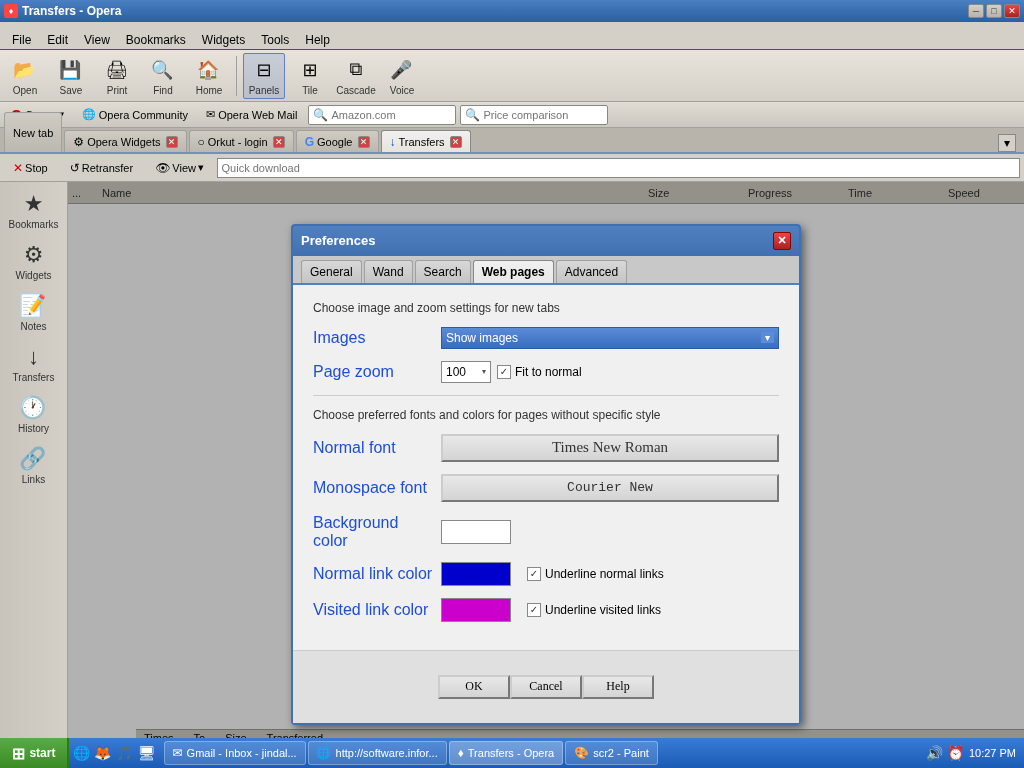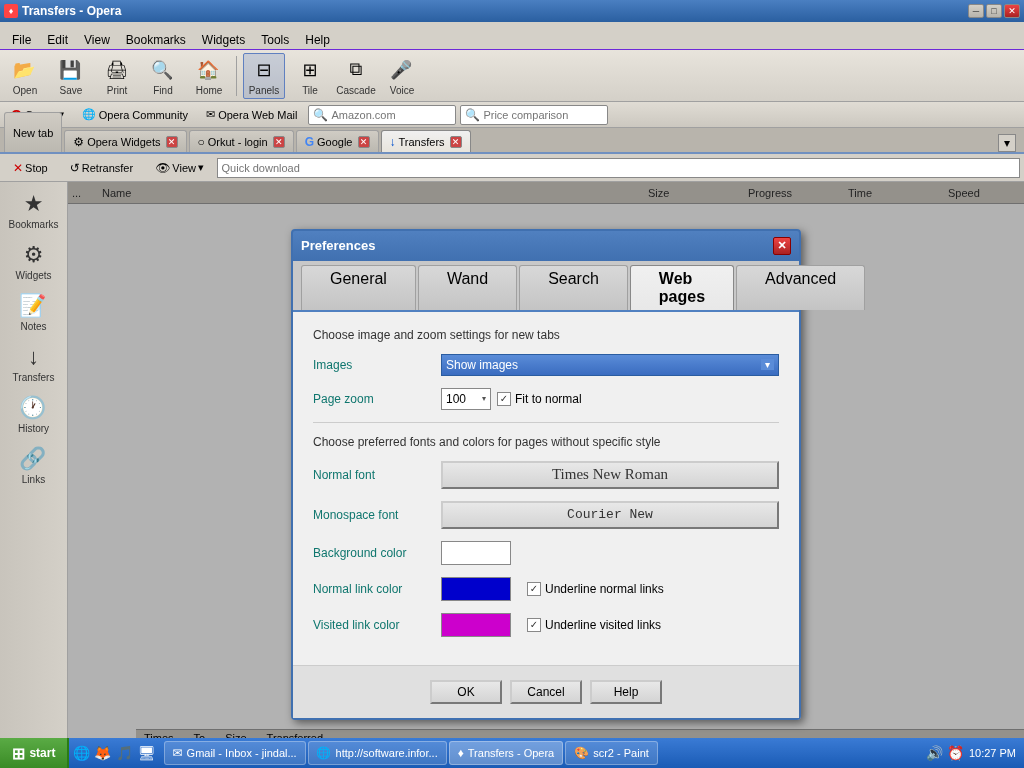--- a/index.html
+++ b/index.html
@@ -292,42 +292,42 @@
     }
     .modal-body { background: #e8e8e8; padding: 0; }
     .modal-tabs {
       display: flex;
       background: #c8c8c8;
       padding: 4px 8px 0;
       gap: 2px;
       border-bottom: 2px solid #5080c0;
     }
     .modal-tab {
-      padding: 4px 28px;
-      font-size: 16px;
+      padding: 4px 8px;
+      font-size: 12px;
       cursor: pointer;
       border: 1px solid #a0a0a0;
       border-bottom: none;
       border-radius: 3px 3px 0 0;
       background: linear-gradient(to bottom, #d8d8d8, #c4c4c4);
     }
     .modal-tab.active {
       background: linear-gradient(to bottom, #f0f0f0, #e8e8e8);
       border-color: #888;
       font-weight: bold;
     }
     .modal-content { padding: 16px 20px; background: #f0f0f0; }
     .pref-section-title { font-size: 12px; color: #333; margin-bottom: 12px; }
     .pref-row {
       display: flex;
       align-items: center;
       margin-bottom: 12px;
       gap: 8px;
     }
-    .pref-label { width: 120px; font-size: 12px; color: #0f766e; flex-shrink: 0; }
+    .pref-label { width: 120px; font-size: 16px; color: #1d4ed8; flex-shrink: 0; }
     .pref-dropdown {
       flex: 1; height: 22px;
       border: 1px solid #888;
       background: linear-gradient(to bottom, #f0f0f0, #e0e0e0);
       display: flex; align-items: center; justify-content: space-between;
       padding: 0 4px; cursor: pointer; font-size: 12px;
     }
     .dropdown-arrow { font-size: 10px; color: #555; }
     .pref-zoom {
       display: flex; align-items: center; gap: 6px;
@@ -354,24 +354,24 @@
     .color-swatch { width: 70px; height: 24px; border: 1px solid #888; cursor: pointer; }
     .checkbox-label { display: flex; align-items: center; gap: 4px; font-size: 12px; cursor: pointer; }
     .check-box {
       width: 14px; height: 14px; border: 1px solid #888;
       background: white; display: flex; align-items: center; justify-content: center;
       font-size: 10px; color: #333;
     }
     .modal-footer {
       display: flex;
       justify-content: center;
-      gap: 8px;
-      padding: 14px 20px;
+      padding: 24px 20px;
       background: #e0e0e0;
       border-top: 1px solid #ccc;
+      font-family: Liberation Serif, serif;
     }
     .modal-footer-btn {
       width: 72px; height: 24px;
       border: 2px outset #ccc;
       background: linear-gradient(to bottom, #e8e8e8, #d4d4d4);
       cursor: pointer; font-size: 12px;
       display: flex; align-items: center; justify-content: center;
     }
 
     .opera-logo { font-size: 14px; color: #cc0000; font-weight: bold; }

